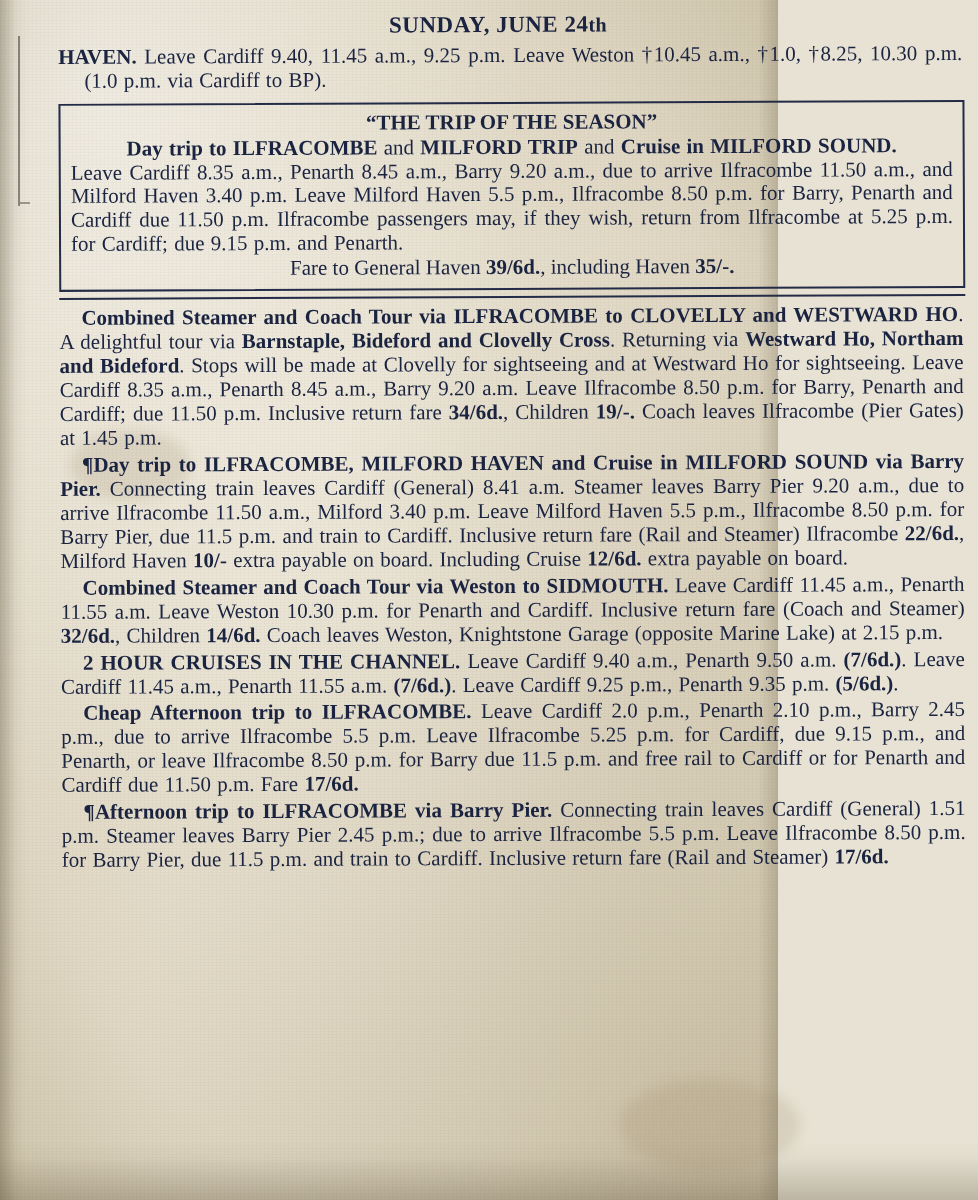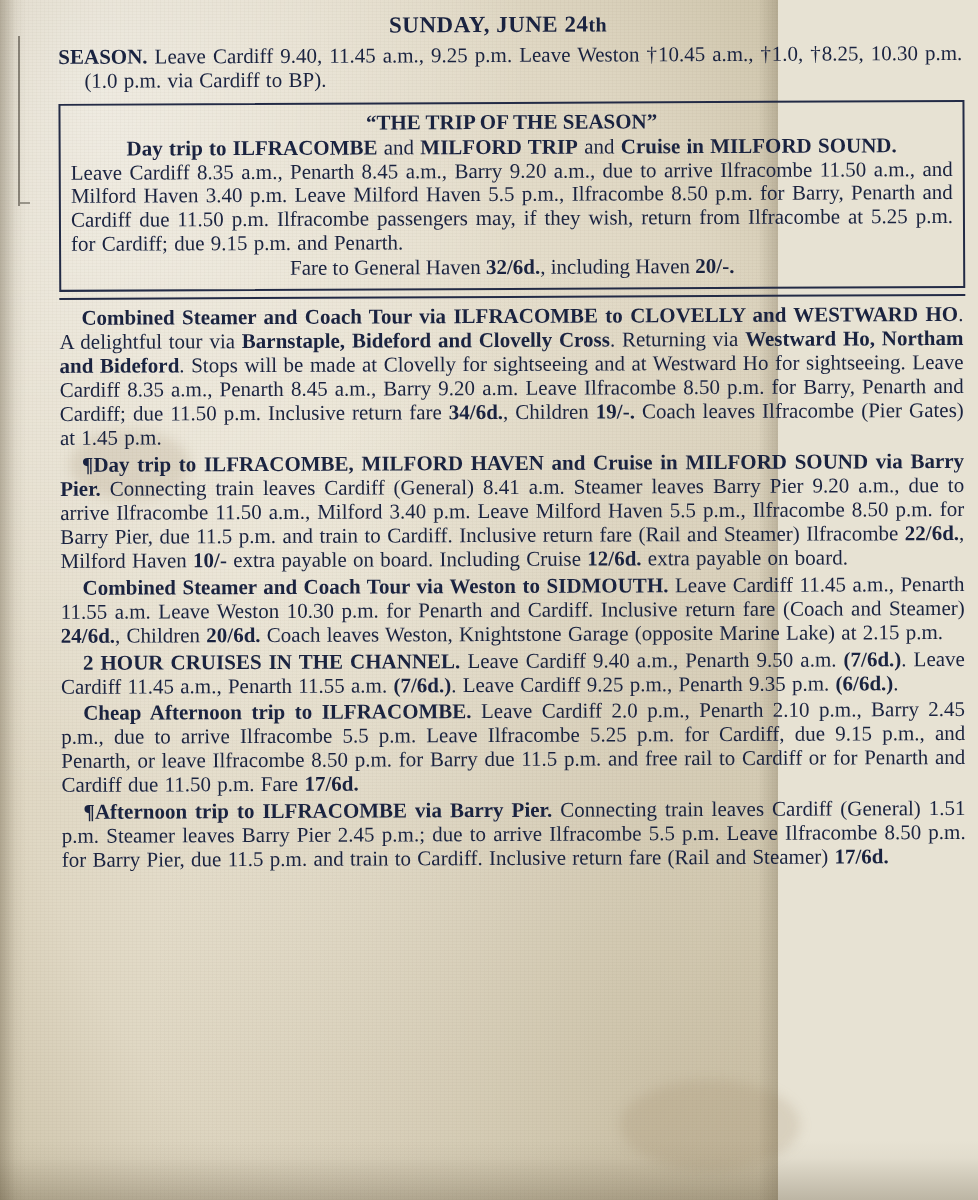--- a/index.html
+++ b/index.html
@@ -171,38 +171,38 @@
   <div class="edge-shadow-left"></div>
   <div class="edge-shadow-right"></div>
   <div class="edge-shadow-bottom"></div>
   <div class="binding-line"></div>
   <div class="binding-line2"></div>
 
   <div class="content tilt">
 
     <div class="doc-title"><span>SUNDAY, JUNE 24</span><span class="small">th</span></div>
 
-    <p class="para top"><b>SEASON.</b><span> Leave Cardiff 9.40, 11.45 a.m., 9.25 p.m.  Leave Weston †10.45 a.m., †1.0, †8.25, 10.30 p.m.  (1.0 p.m. via Cardiff to BP).</span></p>
+    <p class="para top"><b>HAVEN.</b><span> Leave Cardiff 9.40, 11.45 a.m., 9.25 p.m.  Leave Weston †10.45 a.m., †1.0, †8.25, 10.30 p.m.  (1.0 p.m. via Cardiff to BP).</span></p>
 
     <div class="boxed">
       <div class="hdr">“THE TRIP OF THE SEASON”</div>
       <div class="body">
         <div style="text-align:center; font-weight:bold;">
           <span>Day trip to ILFRACOMBE</span><span style="font-weight:normal"> and </span><span>MILFORD TRIP</span><span style="font-weight:normal"> and </span><span>Cruise in MILFORD SOUND.</span>
         </div>
         <span> Leave Cardiff 8.35 a.m., Penarth 8.45 a.m., Barry 9.20 a.m., due to arrive Ilfracombe 11.50 a.m., and Milford Haven 3.40 p.m.  Leave Milford Haven 5.5 p.m., Ilfracombe 8.50 p.m. for Barry, Penarth and Cardiff due 11.50 p.m.  Ilfracombe passengers may, if they wish, return from Ilfracombe at 5.25 p.m. for Cardiff; due 9.15 p.m. and Penarth.</span>
       </div>
-      <div class="fare"><span>Fare to General Haven </span><b>32/6d.</b><span>, including Haven </span><b>20/-.</b></div>
+      <div class="fare"><span>Fare to General Haven </span><b>39/6d.</b><span>, including Haven </span><b>35/-.</b></div>
     </div>
 
     <hr class="rule">
 
     <div id="sections-container">
         <p class="block indent"><b>Combined Steamer and Coach Tour via ILFRACOMBE to CLOVELLY and WESTWARD HO</b><span>. A delightful tour via </span><b>Barnstaple, Bideford and Clovelly Cross</b><span>. Returning via </span><b>Westward Ho, Northam and Bideford</b><span>. Stops will be made at Clovelly for sightseeing and at Westward Ho for sightseeing.  Leave Cardiff 8.35 a.m., Penarth 8.45 a.m., Barry 9.20 a.m.  Leave Ilfracombe 8.50 p.m. for Barry, Penarth and Cardiff; due 11.50 p.m.  Inclusive return fare </span><b>34/6d.</b><span>, Children </span><b>19/-.</b><span>  Coach leaves Ilfracombe (Pier Gates) at 1.45 p.m.</span></p>
         <p class="block indent"><span class="pilcrow">¶</span><b>Day trip to ILFRACOMBE, MILFORD HAVEN and Cruise in MILFORD SOUND via Barry Pier.</b><span>  Connecting train leaves Cardiff (General) 8.41 a.m.  Steamer leaves Barry Pier 9.20 a.m., due to arrive Ilfracombe 11.50 a.m., Milford 3.40 p.m.  Leave Milford Haven 5.5 p.m., Ilfracombe 8.50 p.m. for Barry Pier, due 11.5 p.m. and train to Cardiff.  Inclusive return fare (Rail and Steamer) Ilfracombe </span><b>22/6d.</b><span>, Milford Haven </span><b>10/-</b><span> extra payable on board.  Including Cruise </span><b>12/6d.</b><span> extra payable on board.</span></p>
-        <p class="block indent"><b>Combined Steamer and Coach Tour via Weston to SIDMOUTH.</b><span>  Leave Cardiff 11.45 a.m., Penarth 11.55 a.m.  Leave Weston 10.30 p.m. for Penarth and Cardiff.  Inclusive return fare (Coach and Steamer) </span><b>24/6d.</b><span>, Children </span><b>20/6d.</b><span>  Coach leaves Weston, Knightstone Garage (opposite Marine Lake) at 2.15 p.m.</span></p>
-        <p class="block indent"><b>2 HOUR CRUISES IN THE CHANNEL.</b><span>  Leave Cardiff 9.40 a.m., Penarth 9.50 a.m. </span><b>(7/6d.)</b><span>. Leave Cardiff 11.45 a.m., Penarth 11.55 a.m. </span><b>(7/6d.)</b><span>.  Leave Cardiff 9.25 p.m., Penarth 9.35 p.m.  </span><b>(6/6d.)</b><span>.</span></p>
+        <p class="block indent"><b>Combined Steamer and Coach Tour via Weston to SIDMOUTH.</b><span>  Leave Cardiff 11.45 a.m., Penarth 11.55 a.m.  Leave Weston 10.30 p.m. for Penarth and Cardiff.  Inclusive return fare (Coach and Steamer) </span><b>32/6d.</b><span>, Children </span><b>14/6d.</b><span>  Coach leaves Weston, Knightstone Garage (opposite Marine Lake) at 2.15 p.m.</span></p>
+        <p class="block indent"><b>2 HOUR CRUISES IN THE CHANNEL.</b><span>  Leave Cardiff 9.40 a.m., Penarth 9.50 a.m. </span><b>(7/6d.)</b><span>. Leave Cardiff 11.45 a.m., Penarth 11.55 a.m. </span><b>(7/6d.)</b><span>.  Leave Cardiff 9.25 p.m., Penarth 9.35 p.m.  </span><b>(5/6d.)</b><span>.</span></p>
         <p class="block indent"><b>Cheap Afternoon trip to ILFRACOMBE.</b><span>  Leave Cardiff 2.0 p.m., Penarth 2.10 p.m., Barry 2.45 p.m., due to arrive Ilfracombe 5.5 p.m.  Leave Ilfracombe 5.25 p.m. for Cardiff, due 9.15 p.m., and Penarth, or leave Ilfracombe 8.50 p.m. for Barry due 11.5 p.m. and free rail to Cardiff or for Penarth and Cardiff due 11.50 p.m.  Fare </span><b>17/6d.</b></p>
         <p class="block indent"><span class="pilcrow">¶</span><b>Afternoon trip to ILFRACOMBE via Barry Pier.</b><span>  Connecting train leaves Cardiff (General) 1.51 p.m.  Steamer leaves Barry Pier 2.45 p.m.; due to arrive Ilfracombe 5.5 p.m.  Leave Ilfracombe 8.50 p.m. for Barry Pier, due 11.5 p.m. and train to Cardiff.  Inclusive return fare (Rail and Steamer) </span><b>17/6d.</b></p>
       </div>
 
   </div>
 </div>
 
 </body></html>

